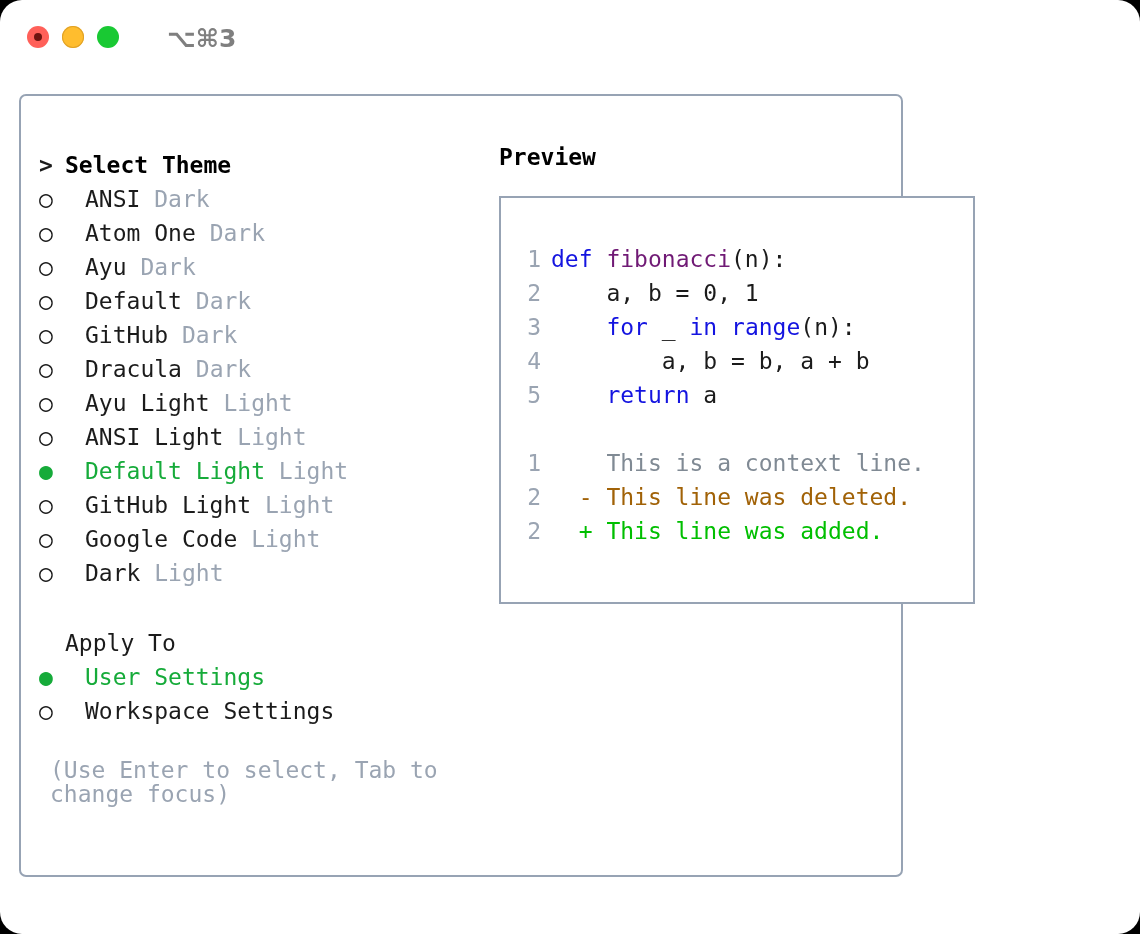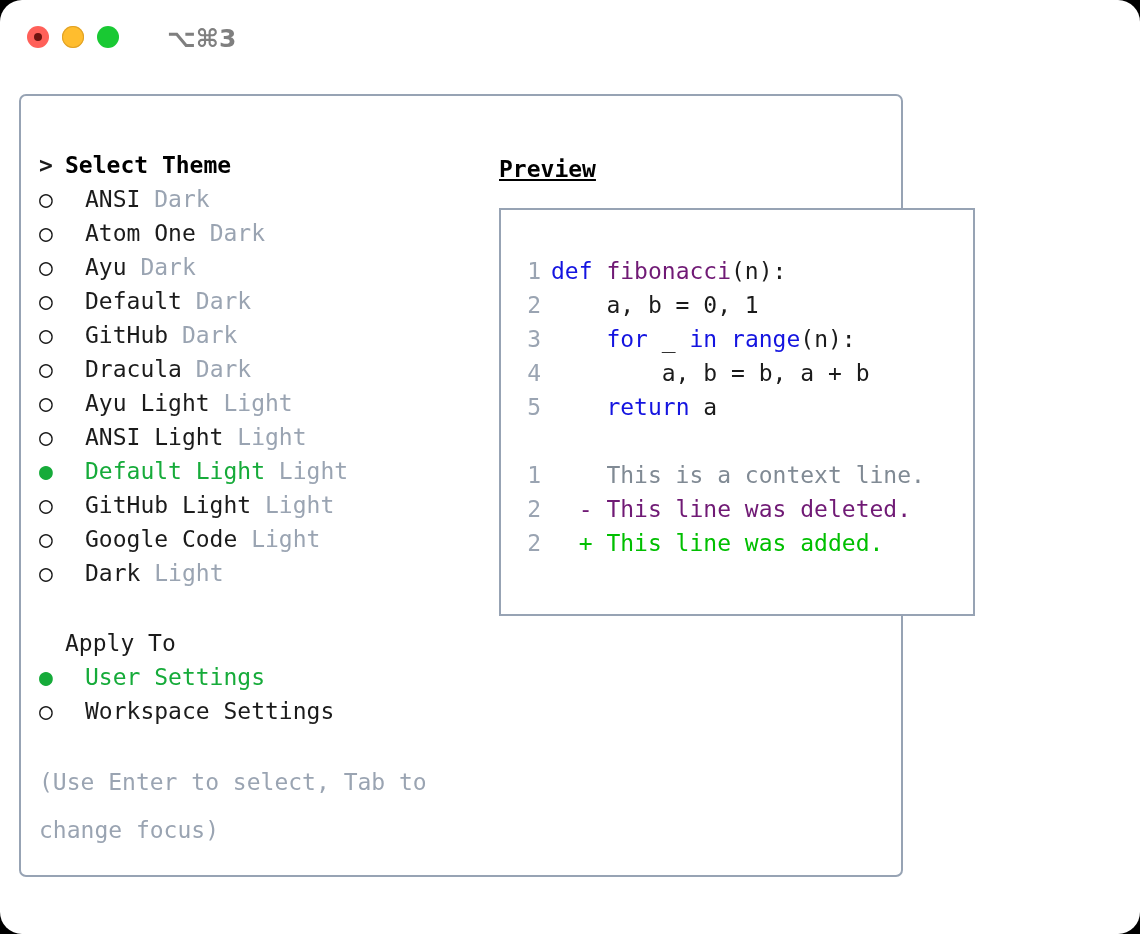--- a/index.html
+++ b/index.html
@@ -112,31 +112,31 @@
     height: 34px;
     line-height: 34px;
     font-size: 23px;
     color: #1b1b1b;
     padding-left: 26px;
   }
 
   .hint {
     margin-top: 30px;
     font-size: 23px;
-    line-height: 48px;
+    line-height: 24px;
     color: #9aa4b2;
     width: 400px;
+    margin-left: 11px;
   }
 
   
   .right-col {
     position: absolute;
-    left: 478px; top: 56px;
+    left: 478px; top: 44px;
     width: 490px;
-    text-decoration: underline;
   }
   .preview-title {
     font-size: 23px;
     font-weight: bold;
     color: #000000;
     line-height: 34px;
   }
   .preview-box {
     margin-top: 22px;
     width: 476px;
@@ -157,21 +157,21 @@
     display: inline-block;
     width: 26px;
     text-align: right;
     color: #9aa4b2;
     margin-right: 10px;
   }
   .kw   { color: #1414e0; text-align: center; }
   .fn   { color: #701a75; }
   .plain{ color: #1b1b1b; }
   .ctx  { color: #808a94; }
-  .del  { color: #701a75; }
+  .del  { color: #a16207; }
   .add  { color: #00bf00; }
   .blank-line { height: 34px; }
 </style>
 </head>
 <body>
 
 <div class="window">
 
   <div class="titlebar">
     <div class="dots">

